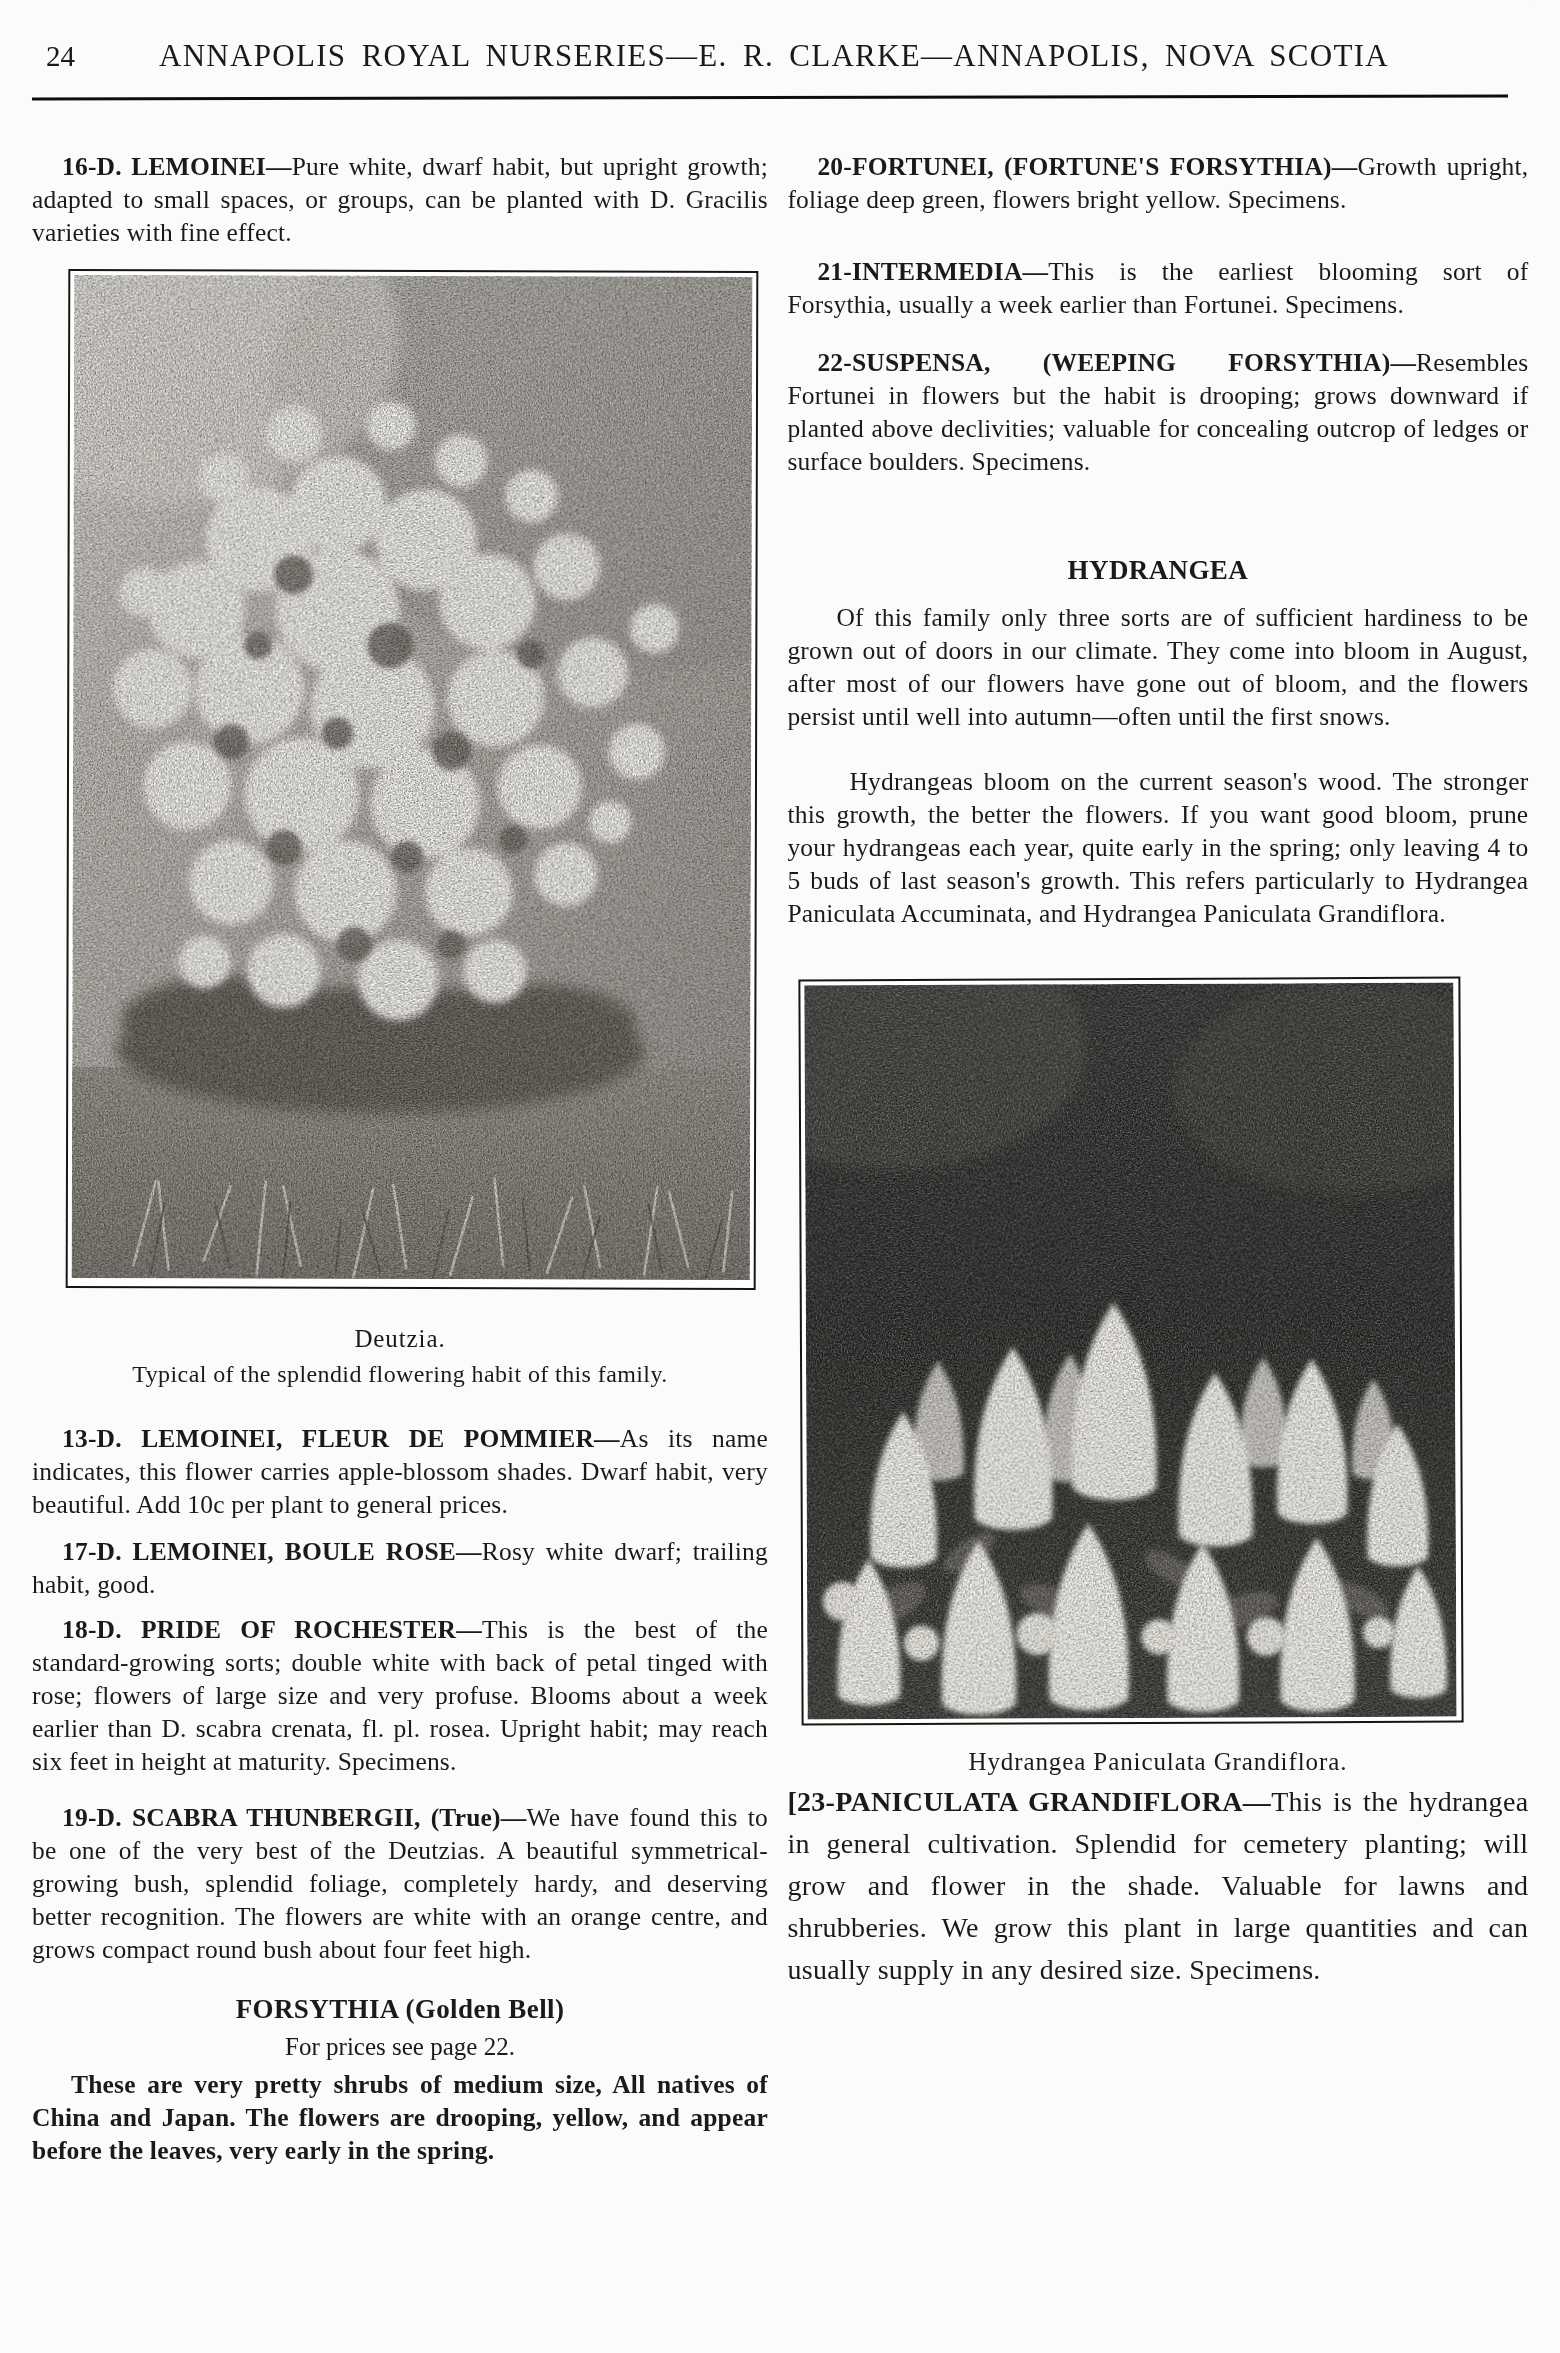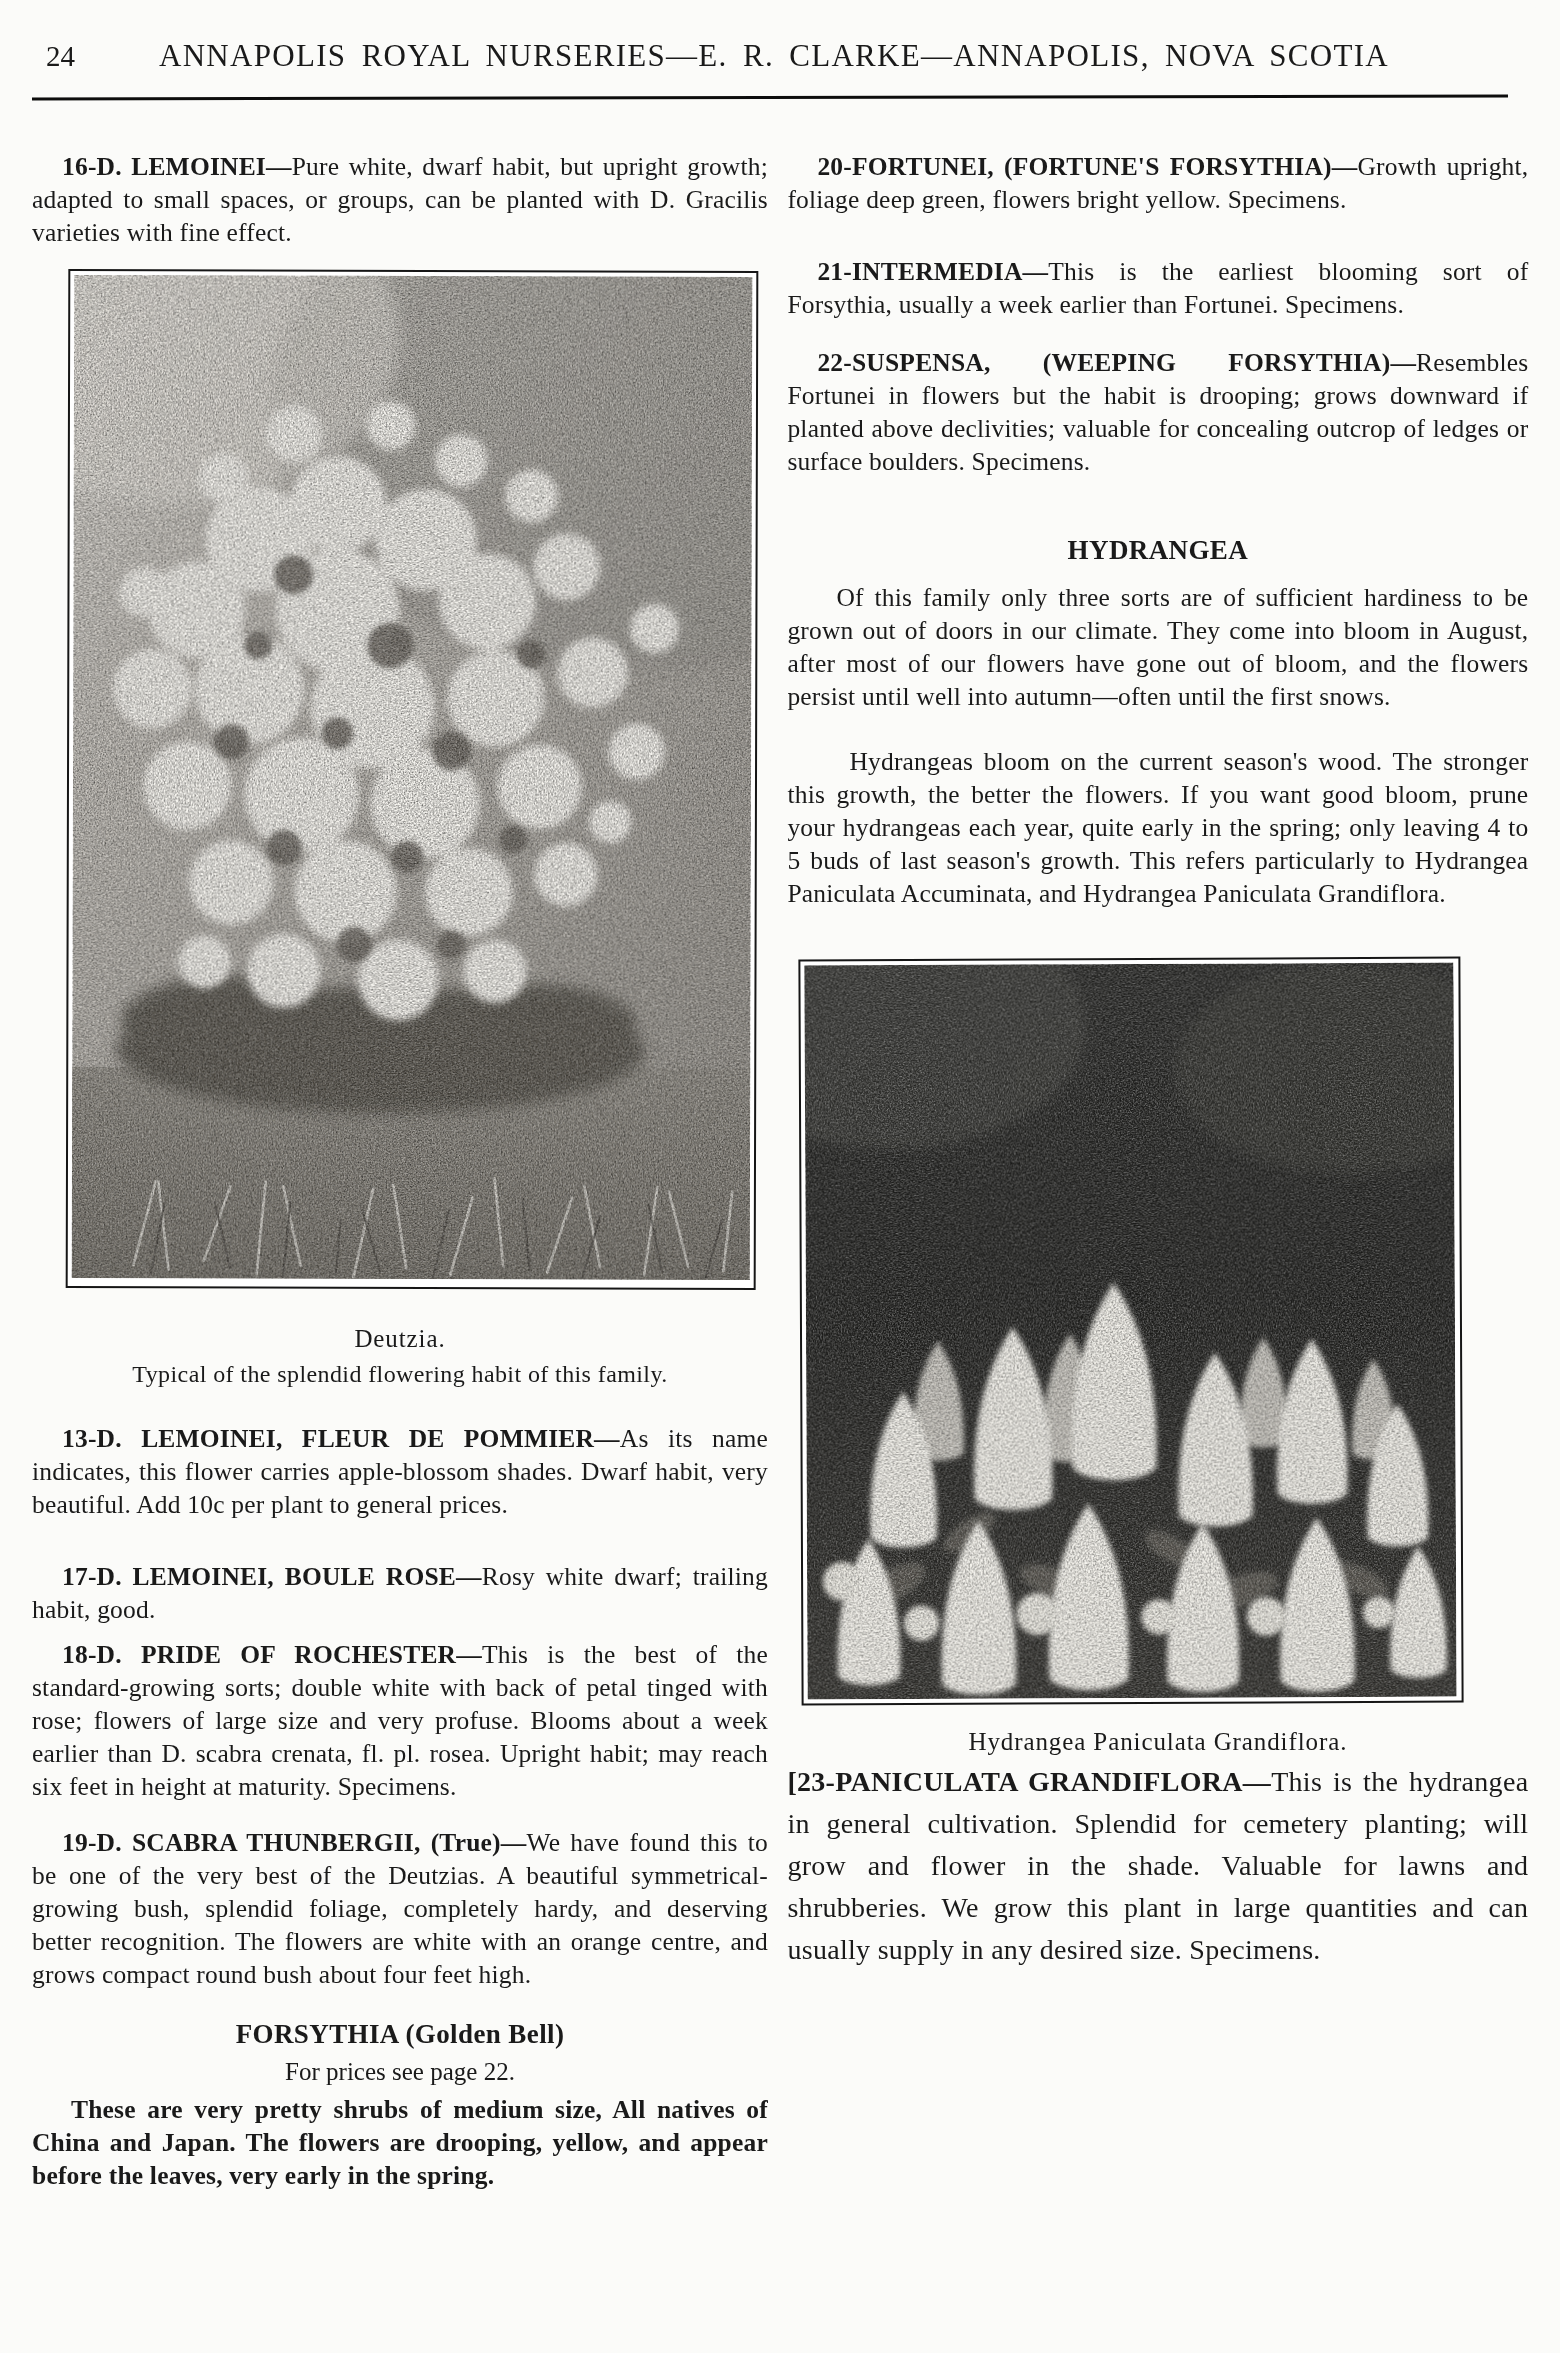--- a/index.html
+++ b/index.html
@@ -74,30 +74,30 @@
   }
   .frame-hydrangea{
     width:662px;height:746px;
     margin:48px 0 0 12.3px;
     transform:rotate(-0.25deg);
   }
   
   .m-cap1{margin-top:35px;}
   .m-cap2{margin-top:3.5px;}
   .m-p13{margin-top:32px;}
-  .m-p17{margin-top:39px;}
+  .m-p17{margin-top:14px;}
   .m-p18{margin-top:12px;}
   .m-p19{margin-top:23px;}
   .m-fhead{margin-top:26.4px;}
   .m-fprices{margin-top:3.5px;}
   .para.bold-para{font-weight:bold;margin-top:5.3px;text-indent:39px;}
   
   .m-p21{margin-top:39px;}
   .m-p22{margin-top:25px;}
-  .m-hhead{margin-top:55px;}
+  .m-hhead{margin-top:75px;}
   .m-hprices{margin-top:19.4px;}
   .m-hp1{margin-top:12.3px;text-indent:49px;}
   .m-hp2{margin-top:32px;text-indent:62px;}
   .m-hcap{margin-top:23px;}
   .para.large{
     font-size:28px;line-height:42px;
     text-indent:0;margin-top:4px;
     letter-spacing:0.3px;
   }
 </style>

